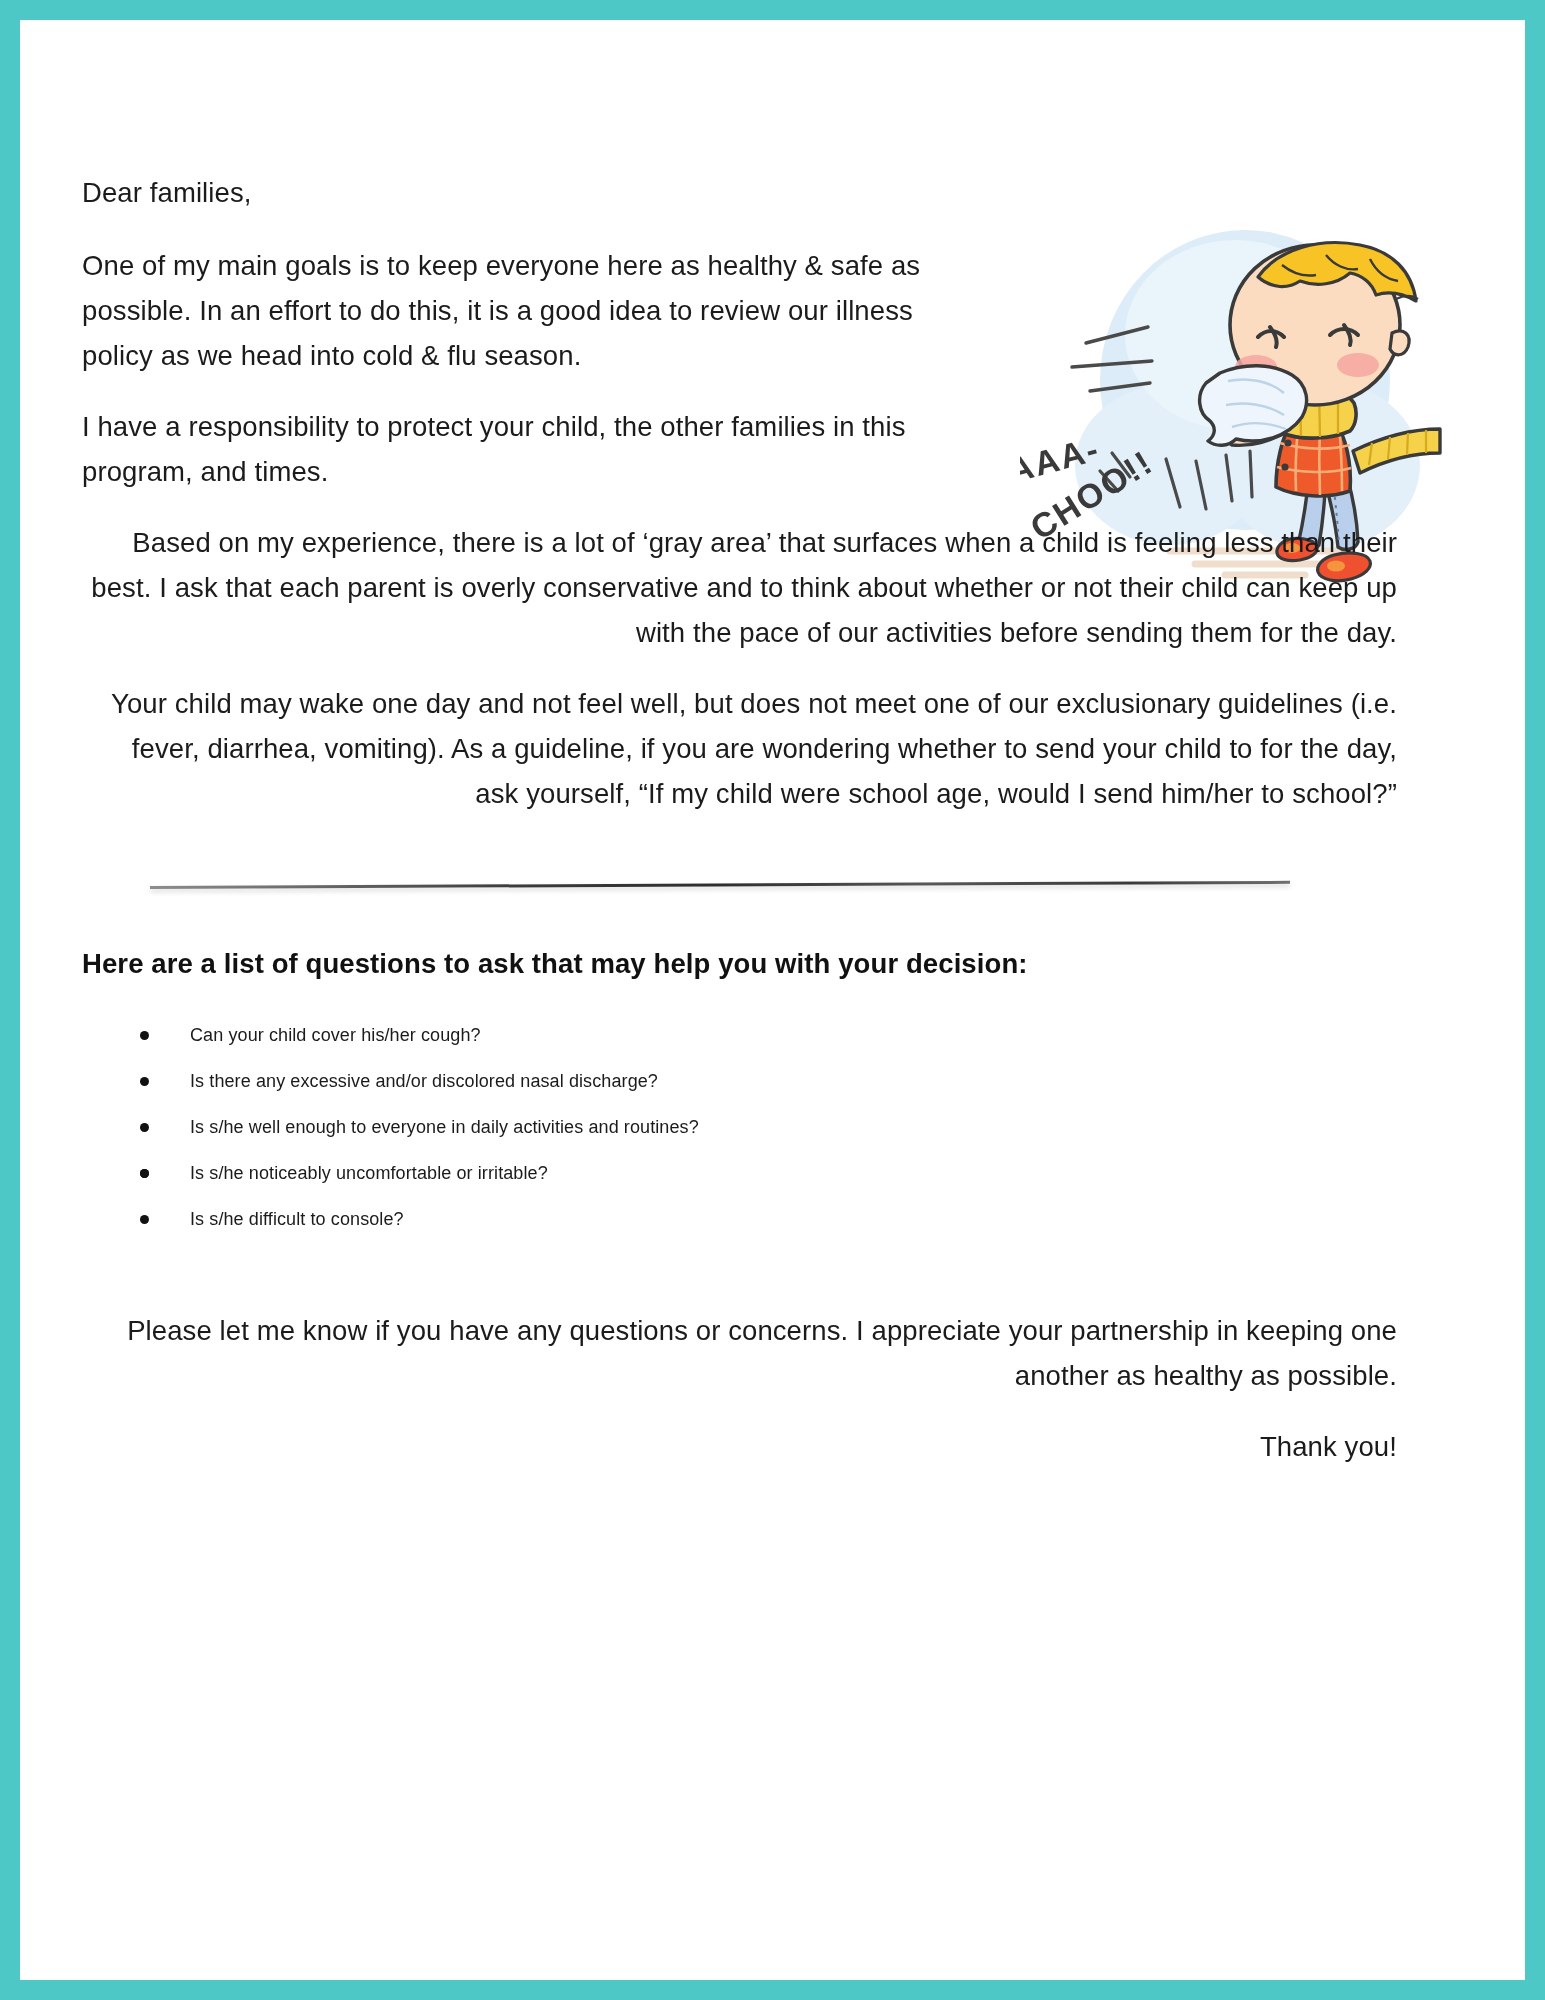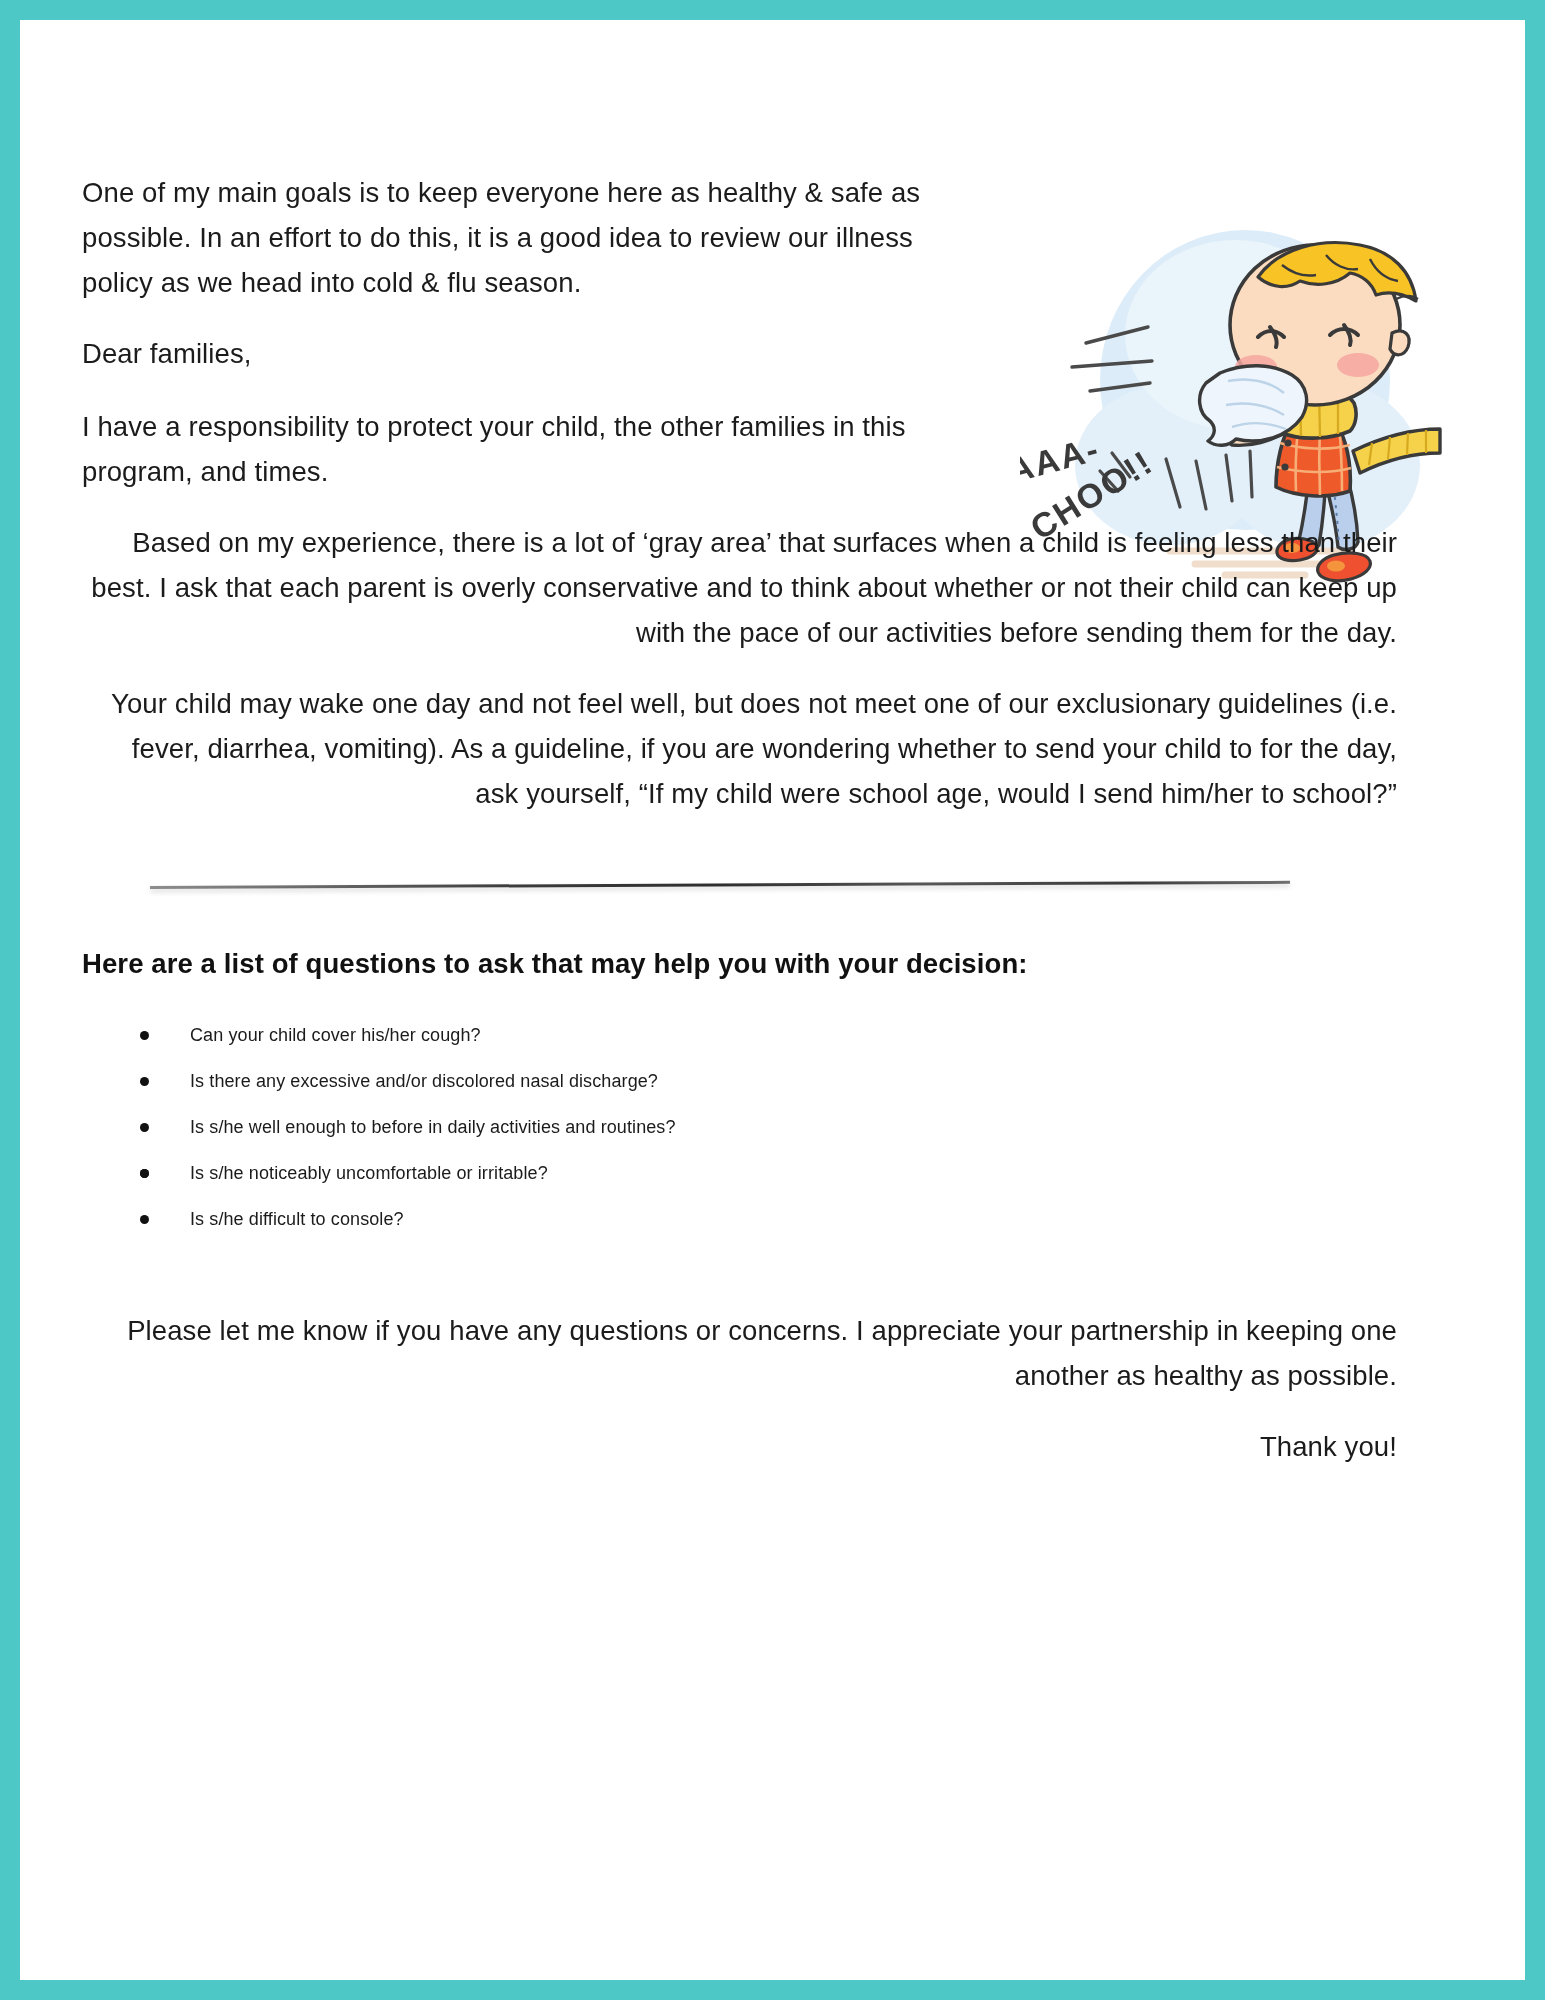--- a/index.html
+++ b/index.html
@@ -264,23 +264,23 @@
           <g fill="#3a3a3a" font-family="'Liberation Sans', sans-serif" font-size="34" font-weight="bold" letter-spacing="2">
             <text x="-8" y="268" transform="rotate(-15 -8 268)">AAA-</text>
             <text x="20" y="326" transform="rotate(-32 20 326)">CHOO!!</text>
           </g>
         </g>
       </svg>
     </div>
 
     <div class="content">
 
+      <p class="para narrow salutation">Dear families,</p>
+
       <p class="para narrow">One of my main goals is to keep everyone here as healthy &amp; safe as possible. In an effort to do this, it is a good idea to review our illness policy as we head into cold &amp; flu season.</p>
-
-      <p class="para narrow salutation">Dear families,</p>
 
 
       <p class="para narrow">I have a responsibility to protect your child, the other families in this program, and times.</p>
 
       <p class="para wide">Based on my experience, there is a lot of ‘gray area’ that surfaces when a child is feeling less than their best. I ask that each parent is overly conservative and to think about whether or not their child can keep up with the pace of our activities before sending them for the day.</p>
 
       <p class="para wide">Your child may wake one day and not feel well, but does not meet one of our exclusionary guidelines (i.e. fever, diarrhea, vomiting). As a guideline, if you are wondering whether to send your child to for the day, ask yourself, “If my child were school age, would I send him/her to school?”</p>
 
       <div class="divider-wrap">
         <div class="divider"></div>
@@ -292,21 +292,21 @@
         <li>
           <span class="bullet-dot"></span>
           <span>Can your child cover his/her cough?</span>
         </li>
         <li>
           <span class="bullet-dot"></span>
           <span>Is there any excessive and/or discolored nasal discharge?</span>
         </li>
         <li>
           <span class="bullet-dot"></span>
-          <span>Is s/he well enough to before in daily activities and routines?</span>
+          <span>Is s/he well enough to everyone in daily activities and routines?</span>
         </li>
         <li>
           <span class="bullet-dot"></span>
         </li>
         <li>
           <span class="bullet-dot"></span>
           <span>Is s/he noticeably uncomfortable or irritable?</span>
         </li>
         <li>
           <span class="bullet-dot"></span>

